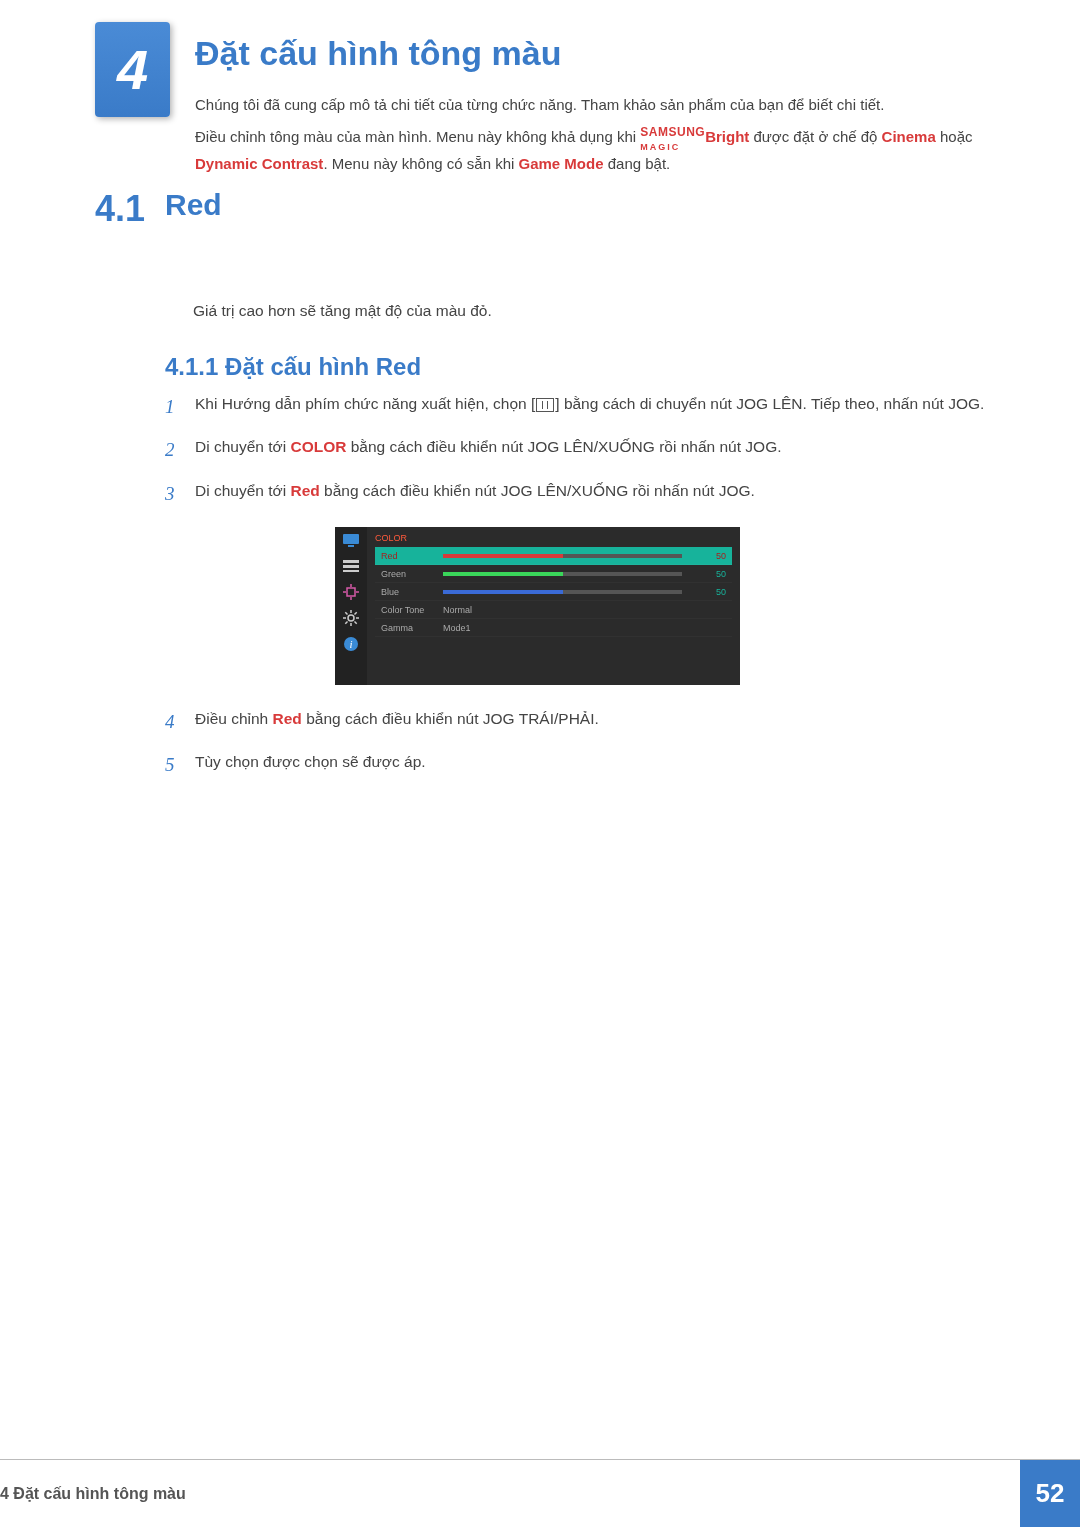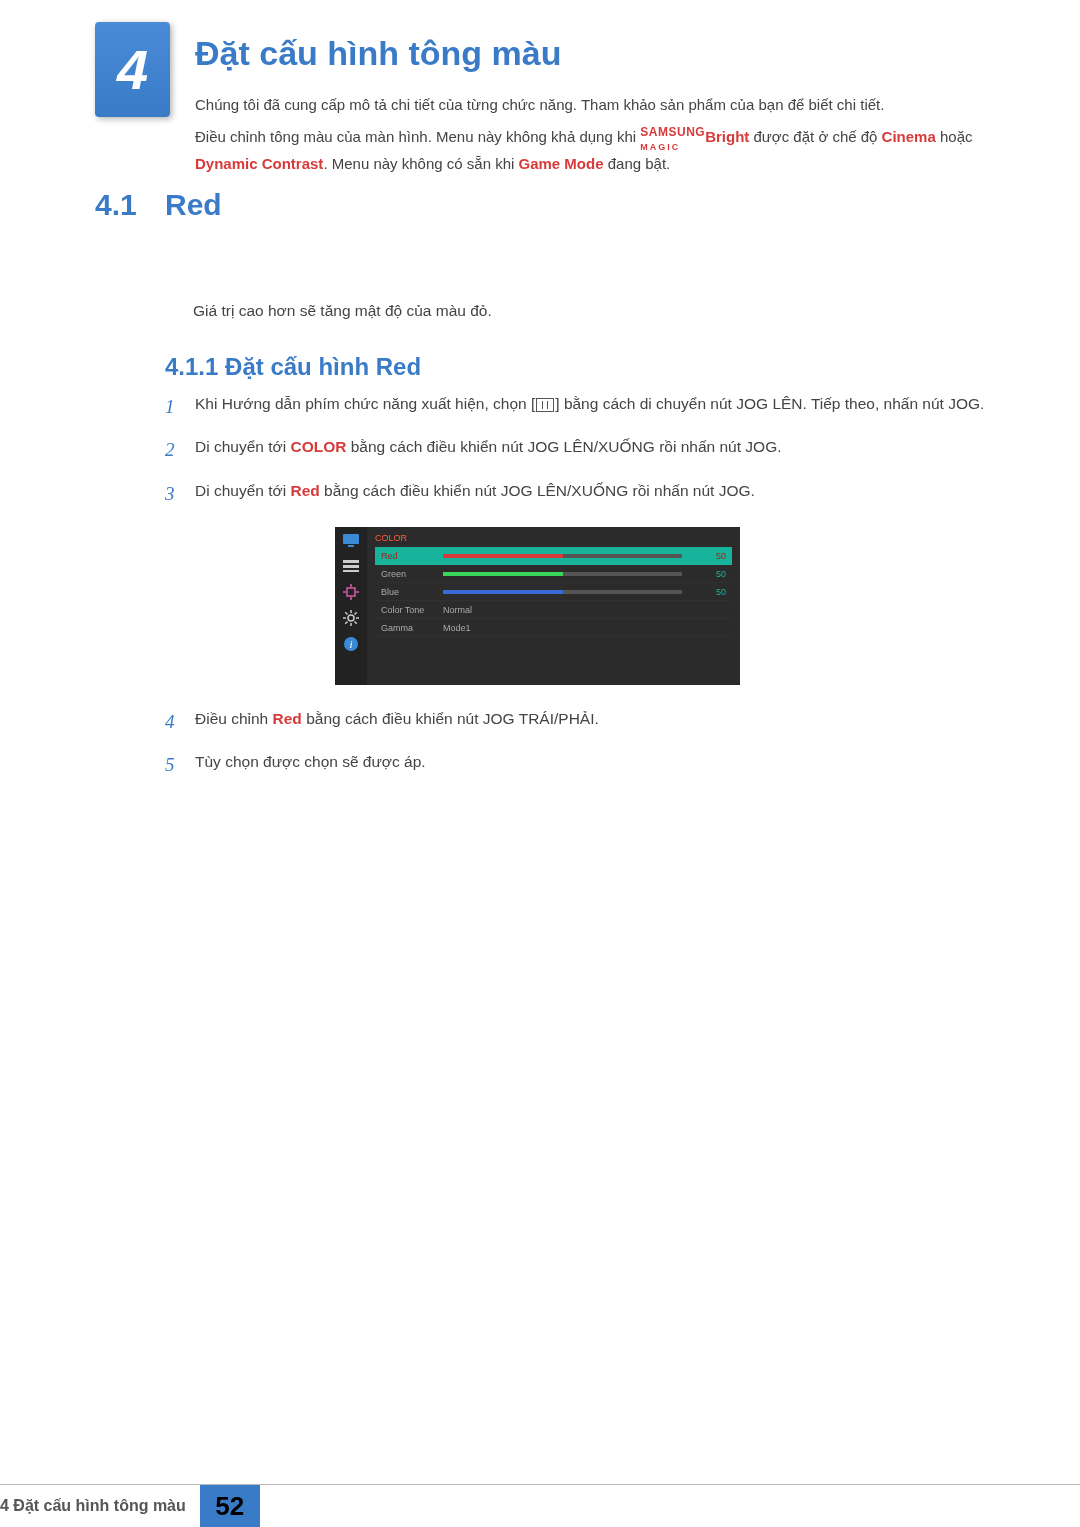--- a/index.html
+++ b/index.html
@@ -51,21 +51,21 @@
     line-height: 1.7;
     color: #444;
   }
   .intro-block p { margin-bottom: 6px; }
   .samsung { color: #d83a3a; font-weight: bold; font-size: 12px; letter-spacing: 0.5px; }
   .magic { color: #d83a3a; font-weight: bold; font-size: 9px; letter-spacing: 2px; margin-top: 7px; }
   .red-bold { color: #d83a3a; font-weight: bold; }
   .sec-num {
     position: absolute;
     left: 95px;
-    font-size: 30px;
+    font-size: 36px;
     font-weight: bold;
     color: #3a7bc8;
   }
   .sec-title {
     position: absolute;
     left: 165px;
     font-size: 30px;
     font-weight: bold;
     color: #3a7bc8;
   }
@@ -219,38 +219,38 @@
     right: 90px;
     top: 705px;
   }
 
   
   .footer {
     position: absolute;
     bottom: 0;
     left: 0;
     right: 0;
-    height: 43px;
+    height: 68px;
     border-top: 1px solid #bbb;
     display: flex;
-    justify-content: flex-start;
+    justify-content: space-between;
     align-items: stretch;
   }
   .footer-label {
     display: flex;
     align-items: center;
     padding-right: 14px;
     font-size: 16px;
     font-weight: bold;
     color: #555;
   }
   .footer-page {
     width: 60px;
     background: #3a7bc8;
-    color: #000000;
+    color: #ffffff;
     font-size: 26px;
     font-weight: bold;
     display: flex;
     align-items: center;
     justify-content: center;
   }
 </style>
 </head>
 <body>
 

